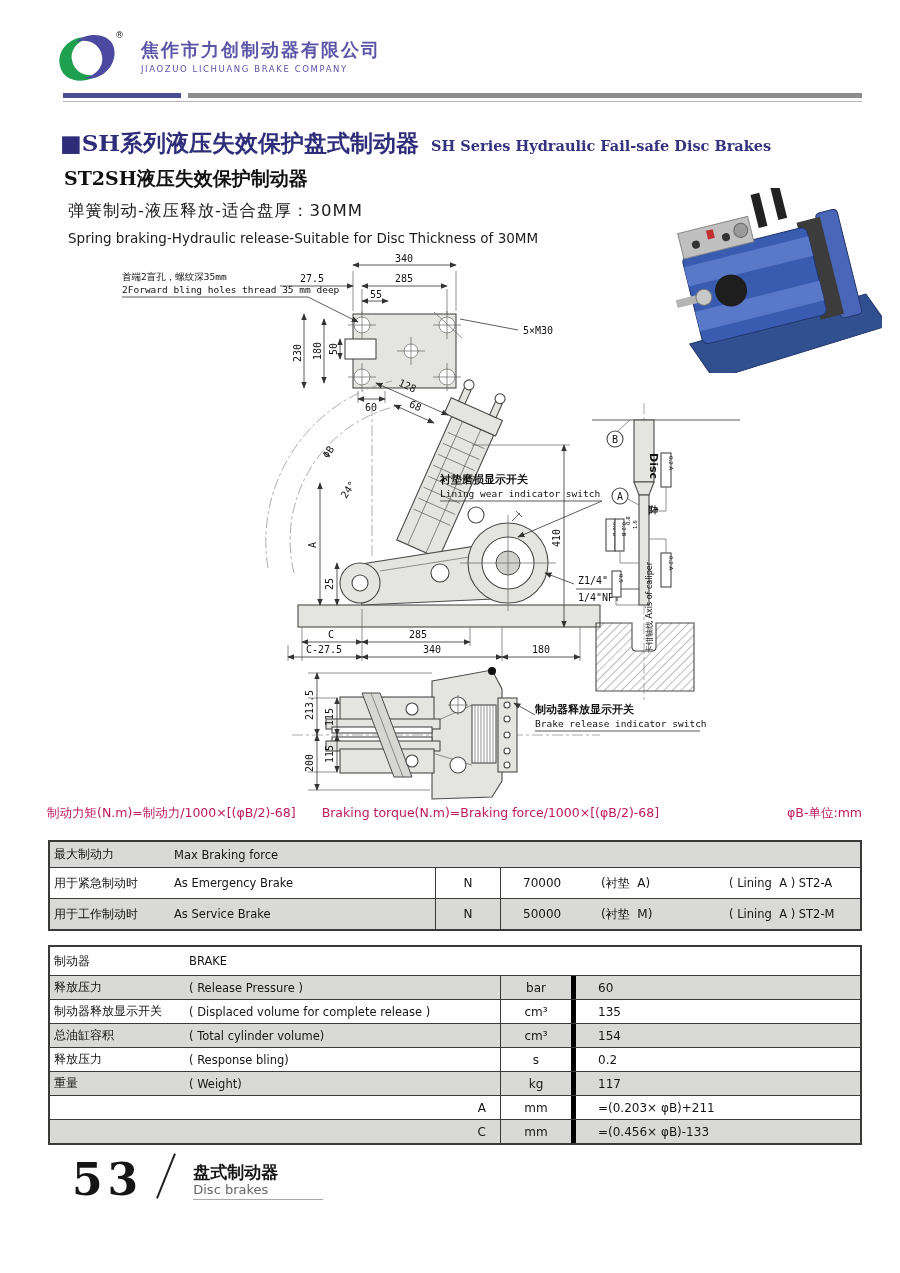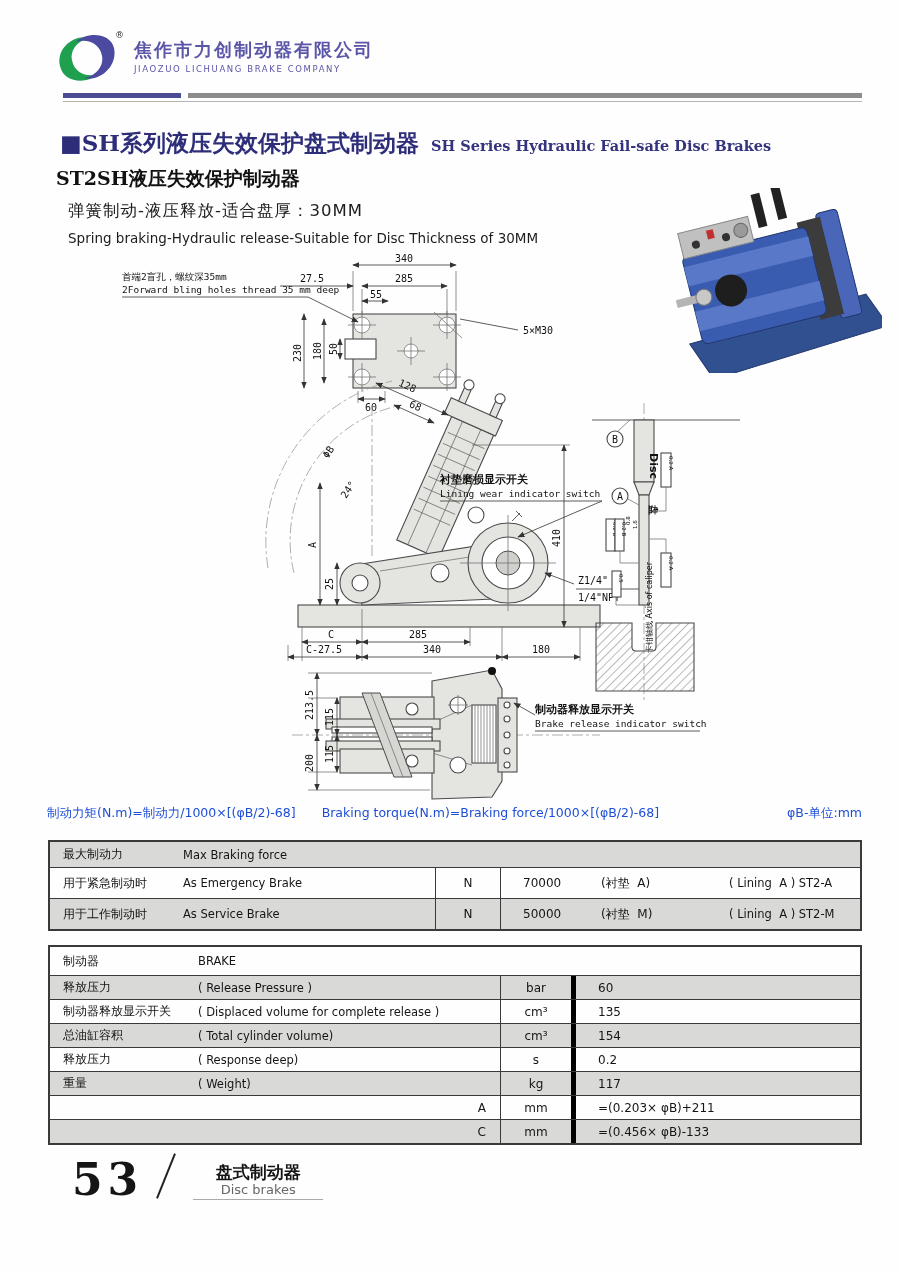--- a/index.html
+++ b/index.html
@@ -16,45 +16,45 @@
 
   
   #series-title{display:flex;align-items:baseline;gap:12px;}
   #series-cn{font-family:"DejaVu Serif",serif;font-size:23px;font-weight:bold;color:#2d2d7a;}
   #series-en{font-family:"DejaVu Serif",serif;font-size:14.5px;font-weight:bold;color:#33337e;}
   #model-title{font-family:"DejaVu Serif",serif;font-size:19px;font-weight:bold;color:#111;}
   #spec-cn{font-size:16.5px;color:#1c1c1c;letter-spacing:1px;}
   #spec-en{font-size:13.5px;color:#1c1c1c;}
 
   
-  #formula{display:flex;align-items:baseline;font-size:12.5px;color:#1d4ed8;}
+  #formula{display:flex;align-items:baseline;font-size:12.5px;color:#be185d;}
   #formula .gap{margin-left:26px;}
   #formula .right{margin-left:auto;}
 
   
   .tbl{position:absolute;left:48px;width:814px;border:2px solid #3a3a3a;box-sizing:border-box;font-size:12px;}
   .tr{display:flex;border-top:1px solid #3a3a3a;box-sizing:border-box;align-items:center;}
   .tr:first-child{border-top:none;}
   .gray{background:#d9d9d8;}
   .cell{display:flex;align-items:center;box-sizing:border-box;height:100%;}
-  .desc{padding-left:13px;flex:1 1 auto;}
+  .desc{padding-left:4px;flex:1 1 auto;}
   .cnw{display:inline-block;width:120px;}
   .cnw2{display:inline-block;width:135px;}
   .en{font-size:11.5px;}
   .unit{justify-content:center;border-left:1px solid #3a3a3a;border-right:1px solid #3a3a3a;flex:0 0 66px;}
   .unit2{justify-content:center;border-left:1px solid #3a3a3a;border-right:5px solid #000000;flex:0 0 76px;}
   .val{padding-left:22px;flex:1 1 auto;white-space:pre;}
   .numw{display:inline-block;width:78px;}
   .padw{display:inline-block;width:128px;}
   .t1desc{flex:0 0 385px;}
   .t2desc{flex:0 0 450px;}
   .aclabel{flex:0 0 450px;justify-content:flex-end;padding-right:14px;font-size:12px;}
 
   
-  #footer{display:flex;align-items:flex-end;gap:20px;text-align:center;}
+  #footer{display:flex;align-items:flex-end;gap:20px;}
   #page-no{font-family:"DejaVu Serif",serif;font-size:44px;font-weight:bold;letter-spacing:5px;line-height:0.9;}
   #footer-slash{width:2px;height:48px;background:#222;transform:rotate(22deg);margin:0 6px 0 2px;}
   #footer-cn{font-size:17px;font-weight:bold;line-height:1;}
   #footer-en{font-size:13px;color:#666;border-bottom:1px solid #aaa;width:130px;line-height:1.4;}
 
   
   .ol{stroke:#4a4a4a;stroke-width:1.1;fill:#e4e4e0;}
   .olw{stroke:#4a4a4a;stroke-width:1.1;fill:#fff;}
   .dl{stroke:#333;stroke-width:0.8;fill:none;}
   .thin{stroke:#666;stroke-width:0.7;fill:none;}
@@ -67,33 +67,33 @@
 </head>
 <body>
 
 <div id="page">
 
   <svg class="abs" style="left:52px;top:26px" width="72" height="64" viewBox="0 0 72 64">
     <path d="M8,40 C4,22 22,8 38,12 C26,14 18,24 20,34 C22,46 34,52 46,48 C36,58 12,58 8,40 Z" fill="#1fa04e"></path>
     <path d="M62,22 C66,40 48,56 32,52 C44,50 52,40 50,30 C48,18 36,12 24,16 C34,6 58,6 62,22 Z" fill="#4b4aa0"></path>
     <text x="63" y="12" font-size="9" fill="#333">®</text>
   </svg>
-  <div class="abs" style="left:134px;top:38px">
+  <div class="abs" style="left:141px;top:38px">
     <div id="company-cn">焦作市力创制动器有限公司</div>
     <div id="company-en">JIAOZUO LICHUANG BRAKE COMPANY</div>
   </div>
   <div class="rule-purple"></div>
   <div class="rule-gray"></div>
   <div class="rule-thin"></div>
 
   <div class="abs" style="left:60px;top:128px" id="series-title">
     <span id="series-cn">■SH系列液压失效保护盘式制动器</span>
     <span id="series-en">SH Series Hydraulic Fail-safe Disc Brakes</span>
   </div>
-  <div class="abs" id="model-title" style="left:56px;top:166px">ST2SH液压失效保护制动器</div>
+  <div class="abs" id="model-title" style="left:64px;top:166px">ST2SH液压失效保护制动器</div>
   <div class="abs" id="spec-cn" style="left:68px;top:200px">弹簧制动-液压释放-适合盘厚：30MM</div>
   <div class="abs" id="spec-en" style="left:68px;top:230px">Spring braking-Hydraulic release-Suitable for Disc Thickness of 30MM</div>
 
   <svg class="abs" style="left:632px;top:188px" width="250" height="185" viewBox="0 0 250 185">
     <g transform="rotate(-14 125 95)">
       <polygon points="45,138 228,132 242,168 60,178" fill="#31508f" stroke="#22366e"></polygon>
       <rect x="140" y="8" width="9" height="34" fill="#222"></rect>
       <rect x="161" y="5" width="9" height="34" fill="#222"></rect>
       <rect x="198" y="42" width="22" height="108" rx="4" fill="#4a66b8" stroke="#22366e"></rect>
       <rect x="178" y="46" width="24" height="100" fill="#3c3c3c"></rect>
@@ -426,21 +426,21 @@
       <div class="cell desc t2desc">
         <span class="cnw2">总油缸容积</span>
         <span class="en">( Total  cylinder  volume)</span>
       </div>
       <div class="cell unit2">cm³</div>
       <div class="cell val">154</div>
     </div>
     <div class="tr" style="height:24px">
       <div class="cell desc t2desc">
         <span class="cnw2">释放压力</span>
-        <span class="en">( Response  deep)</span>
+        <span class="en">( Response  bling)</span>
       </div>
       <div class="cell unit2">s</div>
       <div class="cell val">0.2</div>
     </div>
     <div class="tr gray" style="height:24px">
       <div class="cell desc t2desc">
         <span class="cnw2">重量</span>
         <span class="en">( Weight)</span>
       </div>
       <div class="cell unit2">kg</div>

